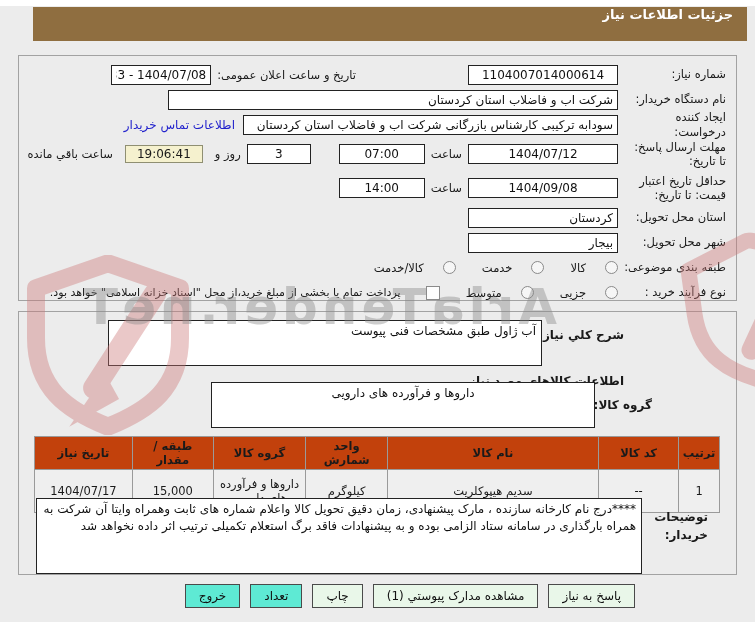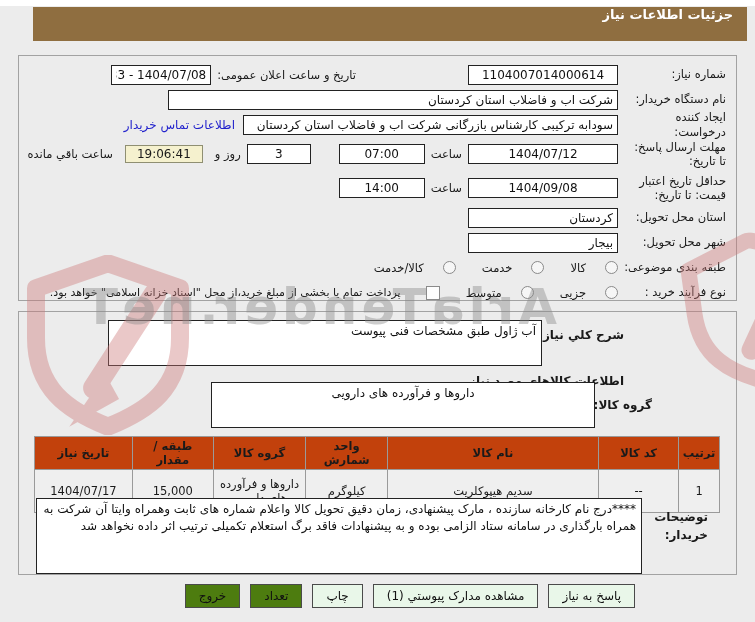--- a/index.html
+++ b/index.html
@@ -54,21 +54,21 @@
   table.goods th{background:#c2410c;font-weight:bold;height:24px;}
   table.goods td{height:38px;}
   .c-row{width:34px;} .c-code{width:80px;} .c-name{width:224px;} .c-unit{width:78px;}
   .c-grp{width:92px;} .c-qty{width:78px;} .c-date{width:94px;}
 
   
   .btnbar{position:absolute;top:584px;right:120px;display:flex;gap:10px;align-items:center;}
   .btn{height:24px;border:1px solid #4a4a4a;font-family:"DejaVu Sans",sans-serif;
        font-size:12px;padding:0 13px;cursor:pointer;white-space:nowrap;color:#111;}
   .btn.green{background:#E9F7E9;}
-  .btn.pink{background:#4d7c0f;}
+  .btn.pink{background:#5eead4;}
 
   
   .wm-text{position:absolute;top:278px;left:80px;z-index:50;pointer-events:none;
            direction:ltr;font-weight:bold;font-size:50px;letter-spacing:4px;
            color:#8A8A8A;opacity:.42;transform:scaleX(-1);white-space:nowrap;}
   .wm-shield{position:absolute;z-index:49;pointer-events:none;opacity:.40;}
   .wm-left{left:22px;top:255px;}
   .wm-right{right:-78px;top:232px;transform:rotate(-8deg);}
 </style>
 </head>

